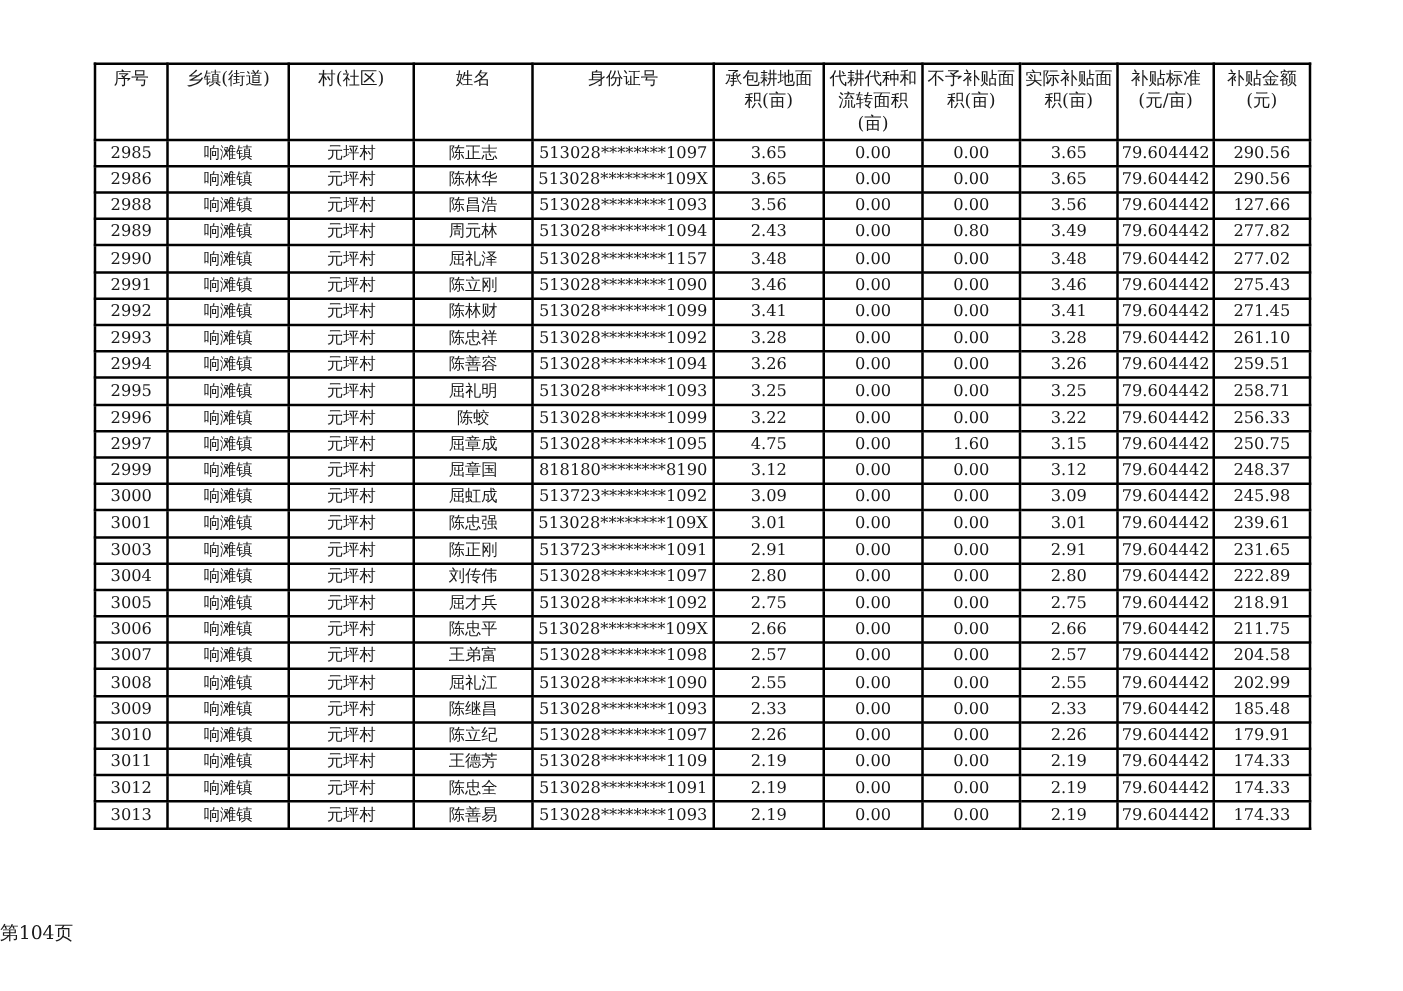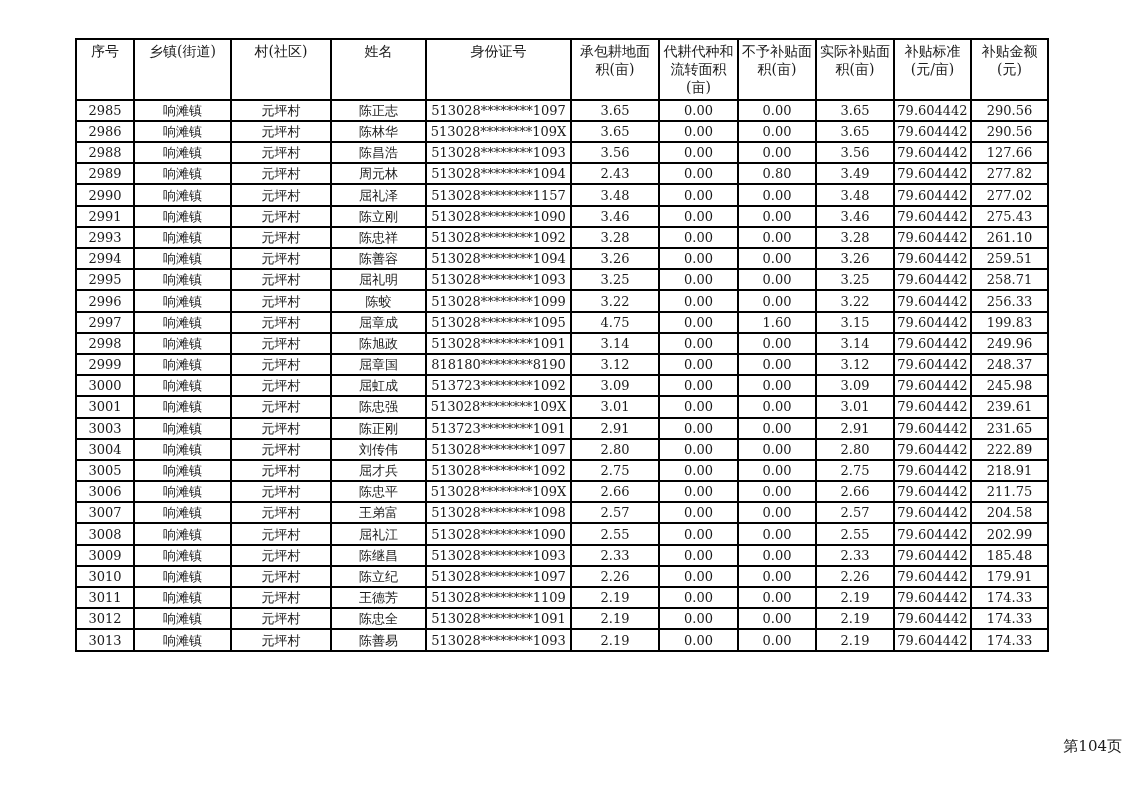--- a/index.html
+++ b/index.html
@@ -10,21 +10,21 @@
   body {
     width: 1122px;
     height: 793px;
     position: relative;
     font-family: "DejaVu Serif", "Liberation Serif", serif;
     color: #1a1a1a;
   }
   .sheet-table {
     position: absolute;
     left: 75px;
-    top: 38px;
+    top: 50px;
     width: 972px;
     border-collapse: collapse;
     table-layout: fixed;
   }
   .sheet-table th,
   .sheet-table td {
     border: 2px solid #000000;
     text-align: center;
     overflow: hidden;
   }
@@ -43,21 +43,21 @@
     padding: 0 2px;
     height: 19.2px;
     vertical-align: middle;
     white-space: nowrap;
   }
   .page-footer {
     position: absolute;
     left: 0;
     right: 0;
     top: 737px;
-    text-align: right;
+    text-align: left;
     font-size: 15px;
     color: #1a1a1a;
   }
 </style>
 </head>
 <body>
 
 <table class="sheet-table">
   <colgroup>
     <col style="width:58px">
@@ -160,20 +160,33 @@
         <td>陈立刚</td>
         <td>513028********1090</td>
         <td>3.46</td>
         <td>0.00</td>
         <td>0.00</td>
         <td>3.46</td>
         <td>79.604442</td>
         <td>275.43</td>
       </tr>
       <tr>
+        <td>2992</td>
+        <td>响滩镇</td>
+        <td>元坪村</td>
+        <td>陈林财</td>
+        <td>513028********1099</td>
+        <td>3.41</td>
+        <td>0.00</td>
+        <td>0.00</td>
+        <td>3.41</td>
+        <td>79.604442</td>
+        <td>271.45</td>
+      </tr>
+      <tr>
         <td>2993</td>
         <td>响滩镇</td>
         <td>元坪村</td>
         <td>陈忠祥</td>
         <td>513028********1092</td>
         <td>3.28</td>
         <td>0.00</td>
         <td>0.00</td>
         <td>3.28</td>
         <td>79.604442</td>
@@ -222,34 +235,21 @@
         <td>2997</td>
         <td>响滩镇</td>
         <td>元坪村</td>
         <td>屈章成</td>
         <td>513028********1095</td>
         <td>4.75</td>
         <td>0.00</td>
         <td>1.60</td>
         <td>3.15</td>
         <td>79.604442</td>
-        <td>199.83</td>
-      </tr>
-      <tr>
-        <td>2998</td>
-        <td>响滩镇</td>
-        <td>元坪村</td>
-        <td>陈旭政</td>
-        <td>513028********1091</td>
-        <td>3.14</td>
-        <td>0.00</td>
-        <td>0.00</td>
-        <td>3.14</td>
-        <td>79.604442</td>
-        <td>249.96</td>
+        <td>250.75</td>
       </tr>
       <tr>
         <td>2999</td>
         <td>响滩镇</td>
         <td>元坪村</td>
         <td>屈章国</td>
         <td>818180********8190</td>
         <td>3.12</td>
         <td>0.00</td>
         <td>0.00</td>

